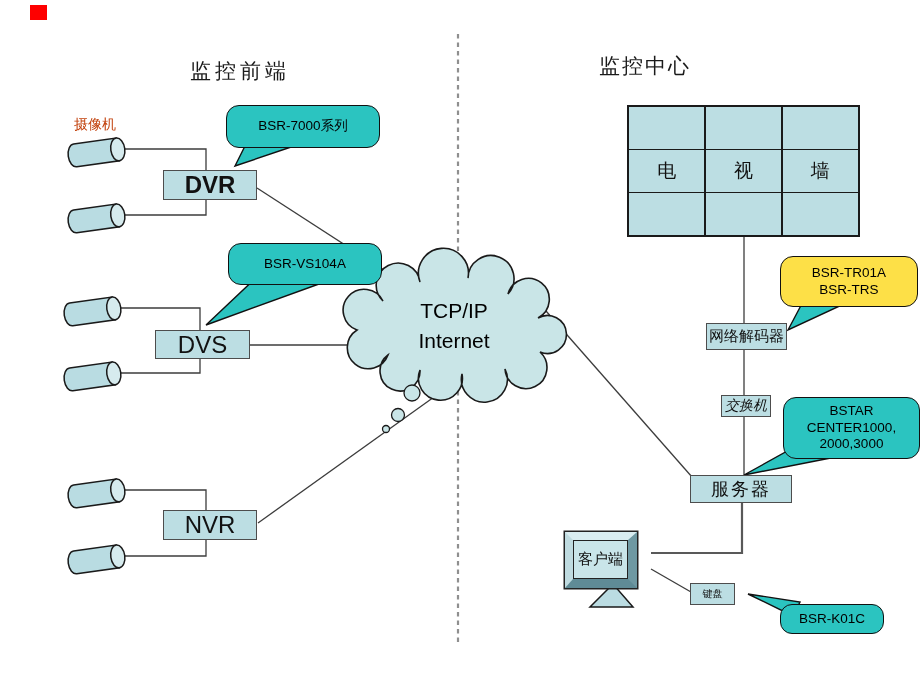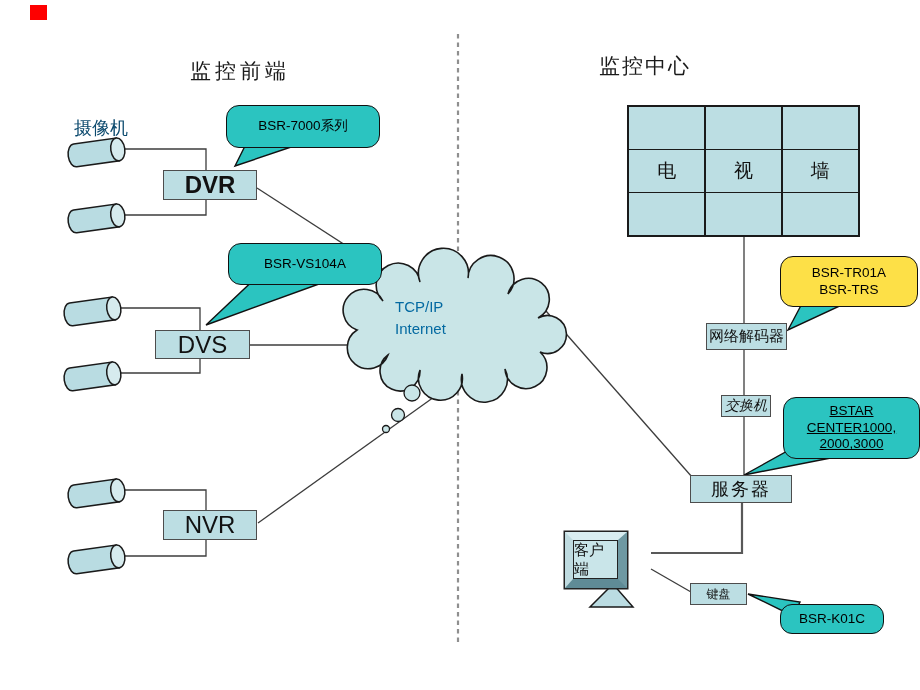--- a/index.html
+++ b/index.html
@@ -13,40 +13,40 @@
   .devbox{position:absolute;z-index:2;background:#BCDEE3;border:1.5px solid #4d4d4d;
           display:flex;align-items:center;justify-content:center;color:#111;box-sizing:border-box;}
   .latin{font-family:"Liberation Sans",sans-serif;}
   .cjk{font-family:"Liberation Serif",serif;}
 
   .callout{position:absolute;z-index:3;background:#2BC4C0;border:1.6px solid #111;
            border-radius:13px;display:flex;flex-direction:column;align-items:center;
            justify-content:center;color:#000;font-size:13.5px;font-weight:500;
            line-height:1.25;box-sizing:border-box;text-align:right;}
 
-  .cloud-text{position:absolute;z-index:2;color:#0369a1;
-              font-size:15px;line-height:1.45;}
+  .cloud-text{position:absolute;z-index:2;text-align:center;color:#000000;
+              font-size:21px;line-height:1.45;}
 
   #tv-wall{position:absolute;left:627px;top:105px;width:233px;height:132px;z-index:2;
            display:grid;grid-template-columns:1fr 1fr 1fr;grid-template-rows:1fr 1fr 1fr;
            background:#1a1a1a;gap:1.6px;border:2px solid #1a1a1a;box-sizing:border-box;}
   .tv-cell{background:#BCDEE3;display:flex;align-items:center;justify-content:center;
            font-size:19px;color:#111;font-family:"Liberation Serif",serif;}
 
-  #client-monitor{position:absolute;left:565px;top:532px;width:62px;height:56px;z-index:2;
+  #client-monitor{position:absolute;left:565px;top:532px;width:72px;height:56px;z-index:2;
            box-sizing:border-box;background:#C9E5E9;
            border-style:solid;border-width:8px 9px 9px 8px;
            border-color:#D9EDF1 #6E98A2 #5F8B96 #BFDBE0;
            box-shadow:0 0 0 1.5px #222;}
   #client-screen{width:100%;height:100%;box-sizing:border-box;border:1px solid #222;
            display:flex;align-items:center;justify-content:center;font-size:15px;
            color:#111;font-family:"Liberation Serif",serif;background:#C9E5E9;}
 
   #red-marker{position:absolute;left:30px;top:5px;width:17px;height:15px;z-index:2;}
-  #cam-label{position:absolute;left:74px;top:116px;z-index:2;font-size:18px;color:#0c4a6e;
+  #cam-label{position:absolute;left:74px;top:116px;z-index:2;font-size:14px;color:#c2410c;
              font-family:"Liberation Serif",serif;}
 </style>
 </head>
 <body>
 
 <div id="canvas">
 
   <svg id="svg-layer" width="920" height="690" viewBox="0 0 920 690">
 
     <path d="M458,34 V646" stroke="#8f8f8f" stroke-width="2.2" stroke-dasharray="4.5 4" fill="none"></path>
@@ -132,21 +132,21 @@
   <div class="title" style="left:599px;top:52px;letter-spacing:2px;">监控中心</div>
 
   <div id="cam-label">摄像机</div>
 
   <div class="devbox latin" style="left:163px;top:170px;width:94px;height:30px;font-size:24px;font-weight:bold;">DVR</div>
   <div class="devbox latin" style="left:155px;top:330px;width:95px;height:29px;font-size:24px;">DVS</div>
   <div class="devbox latin" style="left:163px;top:510px;width:94px;height:30px;font-size:24px;">NVR</div>
   <div class="devbox cjk" style="left:706px;top:323px;width:81px;height:27px;font-size:15px;text-align:right;">网络解码器</div>
   <div class="devbox cjk" style="left:721px;top:395px;width:50px;height:22px;font-size:14px;font-style:italic;">交换机</div>
   <div class="devbox cjk" style="left:690px;top:475px;width:102px;height:28px;font-size:18px;letter-spacing:2px;">服务器</div>
-  <div class="devbox cjk" style="left:690px;top:583px;width:57px;height:22px;font-size:12px;">键盘</div>
+  <div class="devbox cjk" style="left:690px;top:583px;width:45px;height:22px;font-size:10px;">键盘</div>
 
   <div id="tv-wall">
     <div class="tv-cell"></div>
     <div class="tv-cell"></div>
     <div class="tv-cell"></div>
     <div class="tv-cell">电</div>
     <div class="tv-cell">视</div>
     <div class="tv-cell">墙</div>
     <div class="tv-cell"></div>
     <div class="tv-cell"></div>
@@ -161,20 +161,20 @@
   <div id="client-monitor">
     <div id="client-screen">客户端</div>
   </div>
 
   <div class="callout" style="left: 226px; top: 105px; width: 154px; height: 43px; background: rgb(43, 196, 192);">BSR-7000系列</div>
   <div class="callout" style="left: 228px; top: 243px; width: 154px; height: 42px; background: rgb(43, 196, 192);">BSR-VS104A</div>
   <div class="callout" style="left: 780px; top: 256px; width: 138px; height: 51px; background: #fde047;">
     <div>BSR-TR01A</div>
     <div>BSR-TRS</div>
   </div>
-  <div class="callout" style="left: 783px; top: 397px; width: 137px; height: 62px; background: rgb(43, 196, 192); text-decoration: underline;">
+  <div class="callout" style="left: 783px; top: 397px; width: 137px; height: 62px; background: rgb(43, 196, 192);">
     <div>BSTAR</div>
     <div>CENTER1000,</div>
     <div>2000,3000</div>
   </div>
   <div class="callout" style="left: 770px; top: 604px; width: 104px; height: 30px; border-radius: 12px; background: rgb(43, 196, 192); margin-left: 10px;">BSR-K01C</div>
 
 </div>
 
 </body></html>

